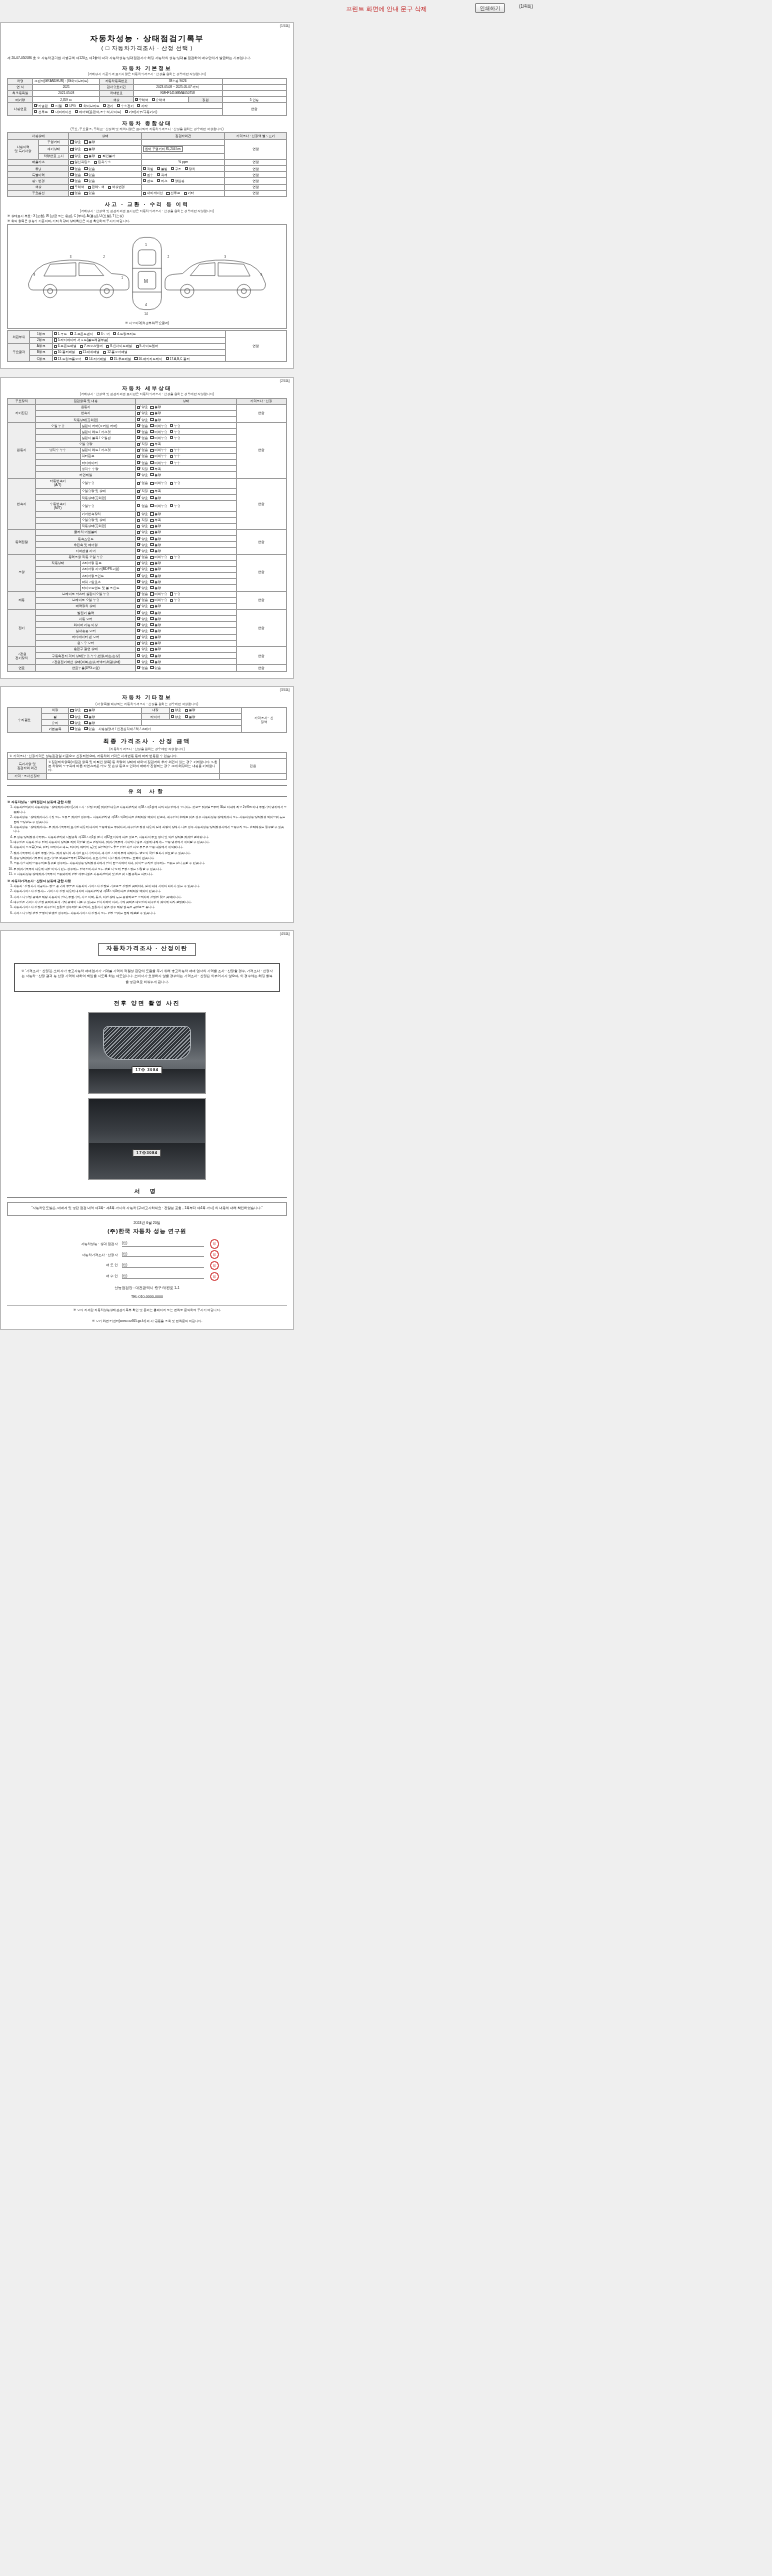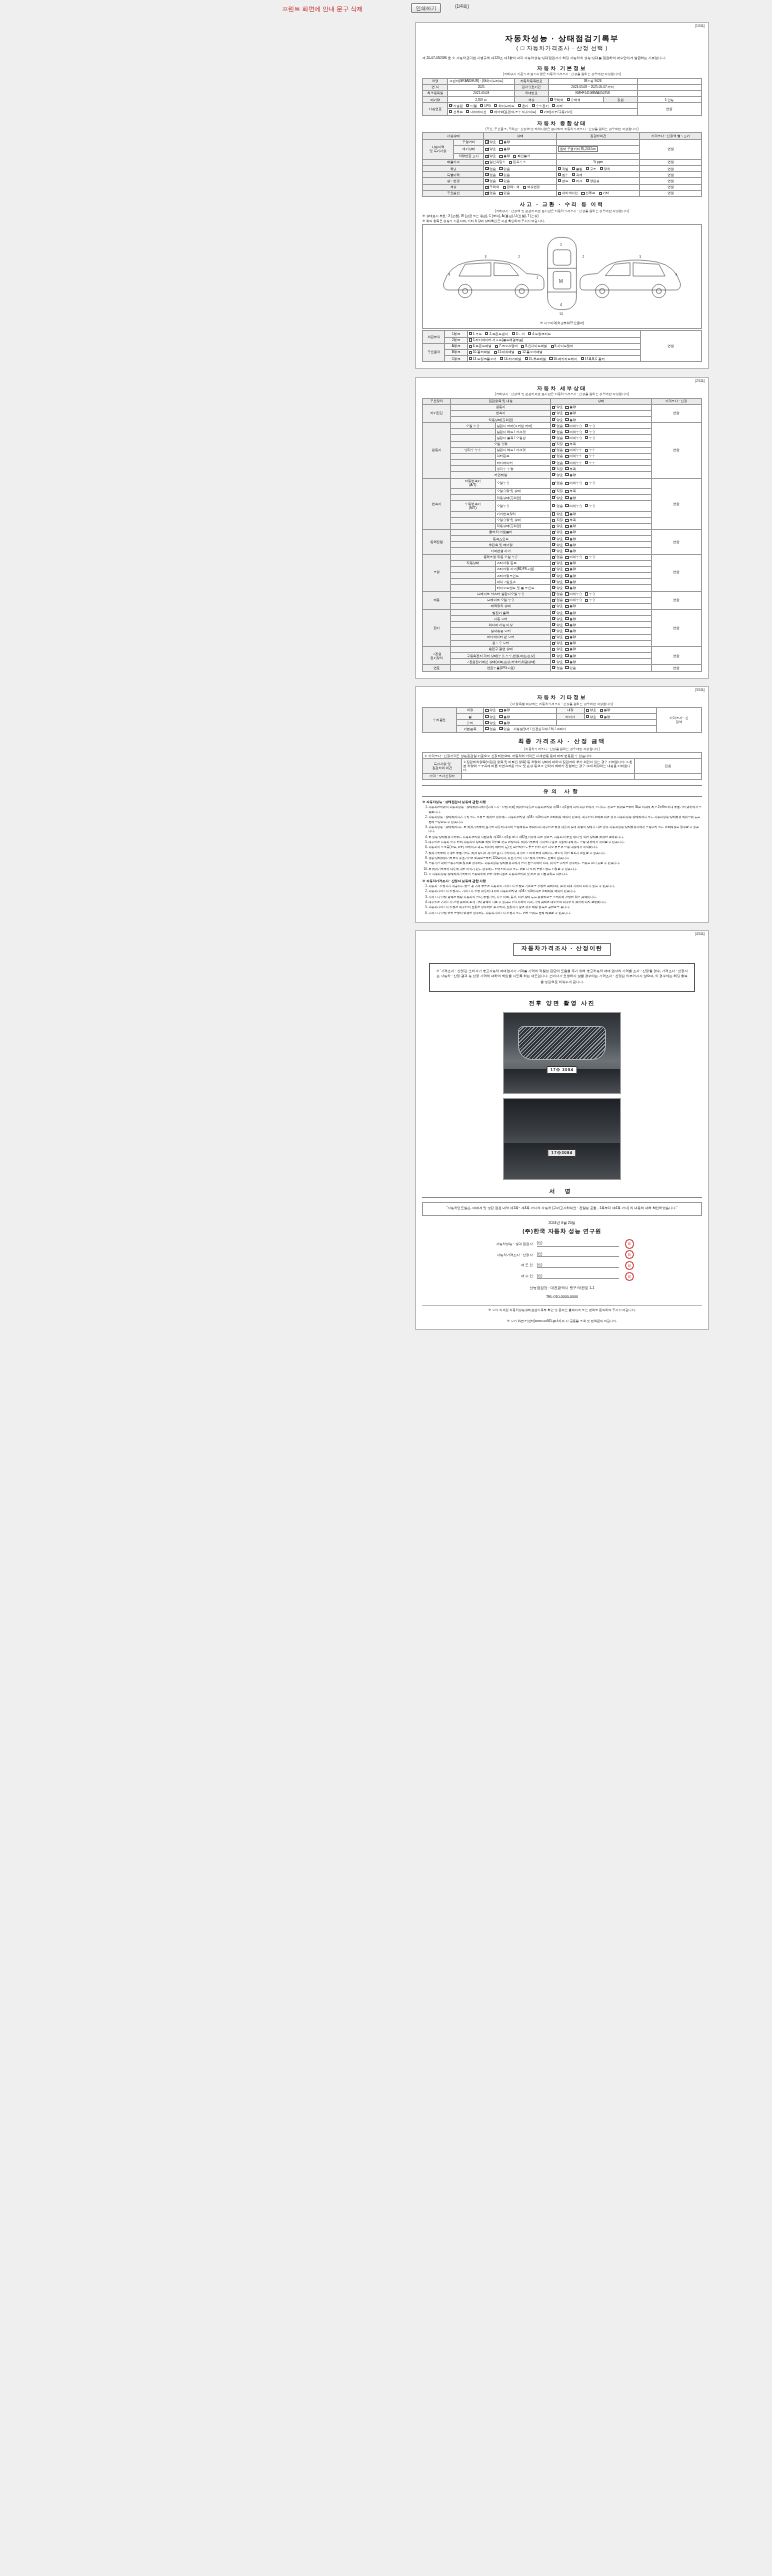--- a/index.html
+++ b/index.html
@@ -6,21 +6,21 @@
   html, body {
     margin: 0; padding: 0;
     background: #efefef;
     font-family: "Liberation Sans", sans-serif;
   }
   body { width: 773px; }
   .page-wrap {
     width: 709px;
     display: flex;
     flex-direction: column;
-    align-items: flex-end;
+    align-items: flex-start;
     gap: 7.2px;
     padding: 3.1px 0 10.3px 0;
   }
   .topbar {
     width: 773px;
     text-align: center;
     font-size: 6.2px;
     color: #c02020;
     padding: 2.1px 0 1px 0;
     position: relative;

